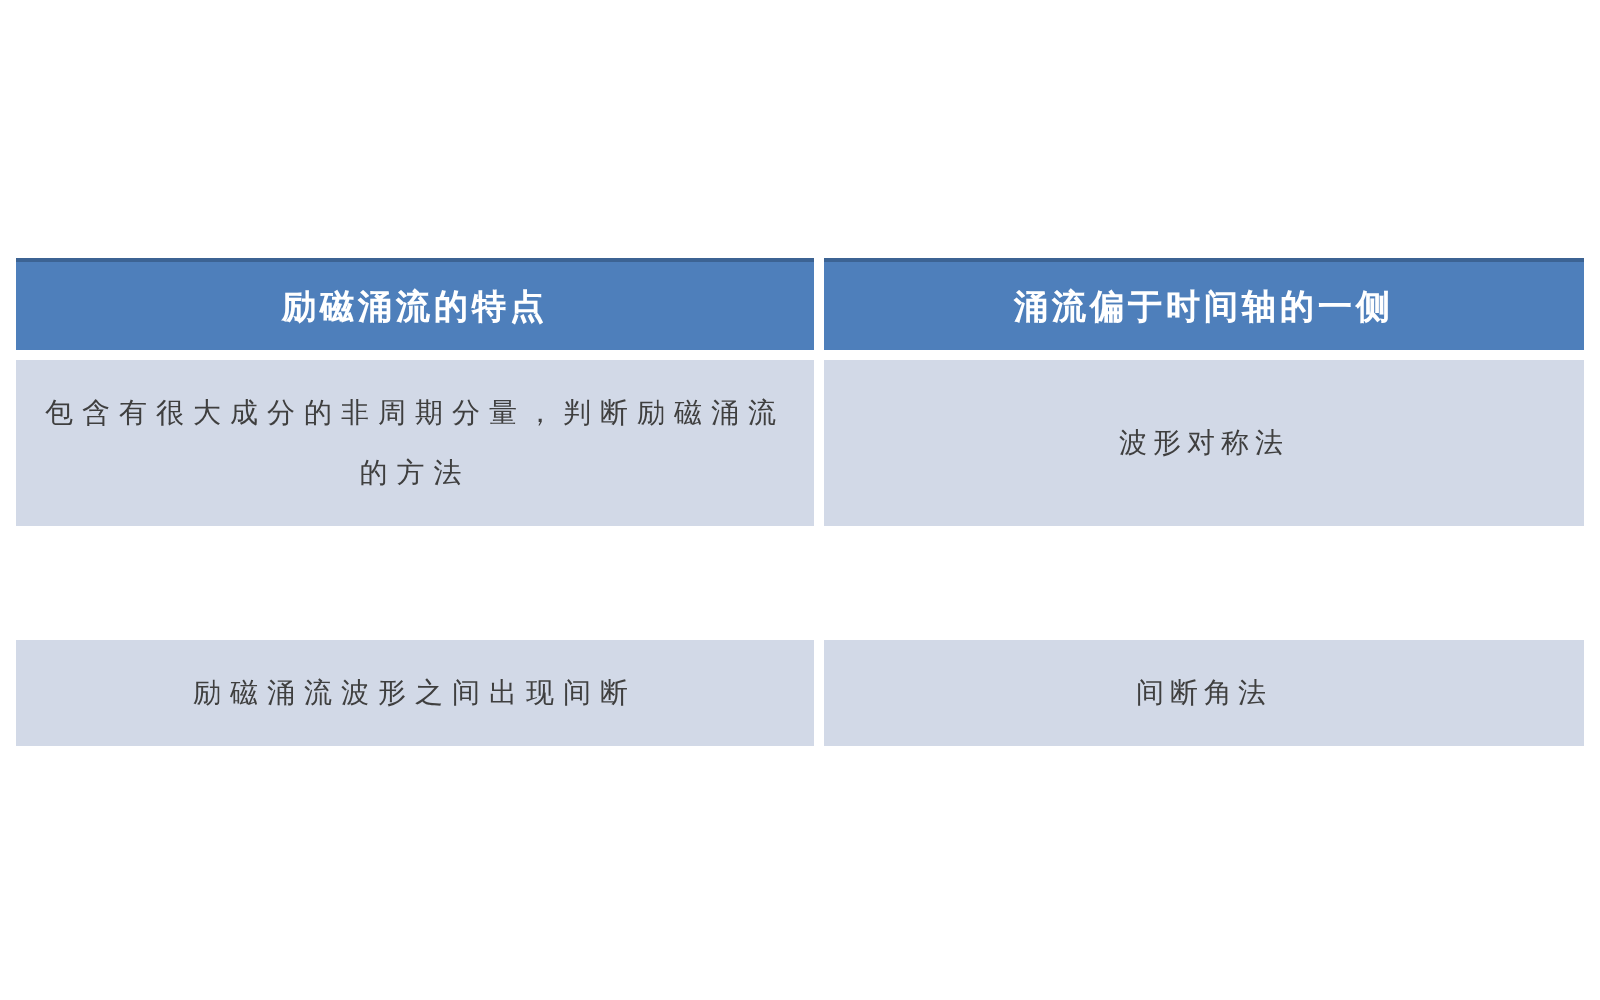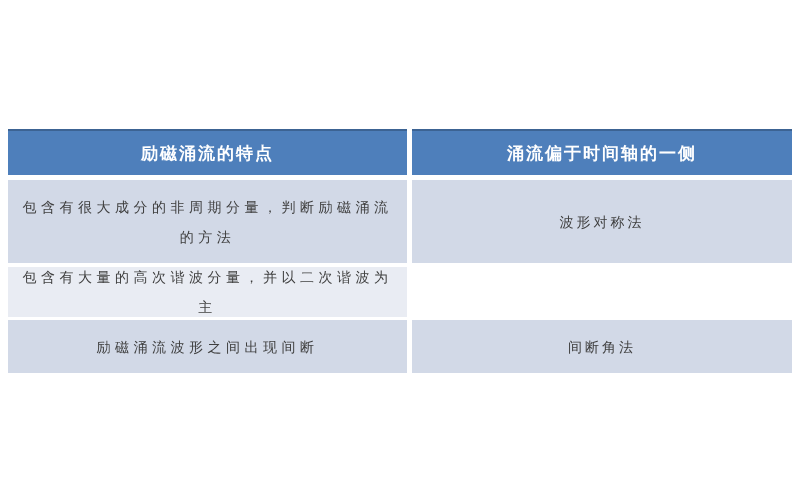--- a/index.html
+++ b/index.html
@@ -71,21 +71,20 @@
       <div class="cell col1 header-cell">励磁涌流的特点</div>
       <div class="cell col2 header-cell">涌流偏于时间轴的一侧</div>
     </div>
 
     <div class="row body-row odd r1">
       <div class="cell col1 body-cell">包含有很大成分的非周期分量，判断励磁涌流的方法</div>
       <div class="cell col2 body-cell">波形对称法</div>
     </div>
 
     <div class="row body-row even r2">
-      <div class="cell col1 body-cell">包含有大量的高次谐波分量，并以二次谐波为主</div>
     </div>
 
     <div class="row body-row odd r3">
       <div class="cell col1 body-cell">励磁涌流波形之间出现间断</div>
       <div class="cell col2 body-cell">间断角法</div>
     </div>
 
   </div>
 </div>
 

